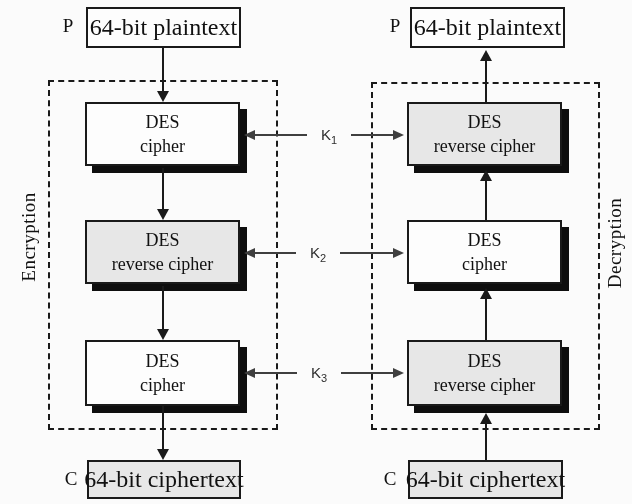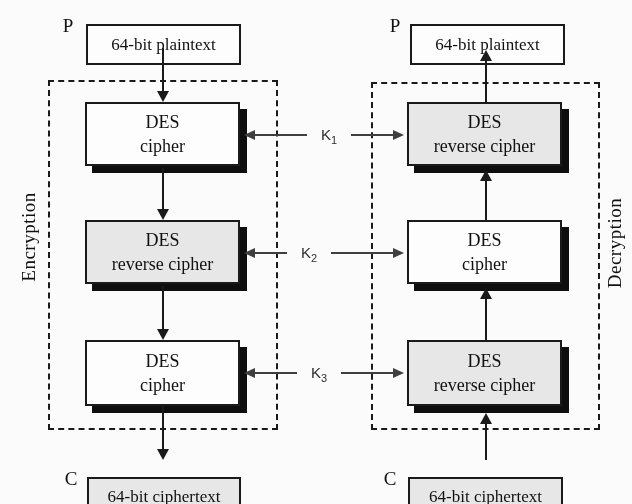--- a/index.html
+++ b/index.html
@@ -13,21 +13,21 @@
     overflow:hidden;font-family:"Liberation Serif",serif;color:var(--text);
   }
   .dashed{position:absolute;border:2px dashed var(--border);box-sizing:border-box;background:transparent;}
   .side-label{
     position:absolute;width:130px;height:24px;line-height:24px;text-align:center;
     transform:rotate(-90deg);font-size:19px;letter-spacing:.5px;
   }
   .pc-label{position:absolute;width:22px;text-align:center;font-size:19px;}
   .io-box{
     position:absolute;box-sizing:border-box;border:2px solid var(--border);
-    display:flex;align-items:center;justify-content:center;font-size:17px;white-space:nowrap;margin-top:17px;
+    display:flex;align-items:center;justify-content:center;font-size:24px;white-space:nowrap;
   }
   .white{background:var(--box-white);}
   .gray{background:var(--box-gray);}
   .stage{
     position:absolute;box-sizing:border-box;border:2px solid var(--border);
     box-shadow:7px 7px 0 0 var(--shadow);
     display:flex;flex-direction:column;align-items:center;justify-content:center;
     font-size:18px;line-height:24px;text-align:center;
   }
   .vline{position:absolute;width:2px;background:var(--arrow);}
@@ -112,20 +112,20 @@
   <div class="io-box gray" style="left:408px;top:460px;width:155px;height:39px">64-bit ciphertext</div>
 
   <div class="hline" style="left:246px;top:134px;width:148px"></div>
   <div class="head-left" style="left:244px;top:130px"></div>
   <div class="head-right" style="left:393px;top:130px"></div>
   <div class="key-label" style="left:307px;top:124px"><span>K</span><sub>1</sub></div>
 
   <div class="hline" style="left:246px;top:252px;width:148px"></div>
   <div class="head-left" style="left:244px;top:248px"></div>
   <div class="head-right" style="left:393px;top:248px"></div>
-  <div class="key-label" style="left:287px;top:242px"><span>K</span><sub>2</sub></div>
+  <div class="key-label" style="left:296px;top:242px"><span>K</span><sub>2</sub></div>
 
   <div class="hline" style="left:246px;top:372px;width:148px"></div>
   <div class="head-left" style="left:244px;top:368px"></div>
   <div class="head-right" style="left:393px;top:368px"></div>
   <div class="key-label" style="left:297px;top:362px"><span>K</span><sub>3</sub></div>
 
 </div>
 
 </body></html>

